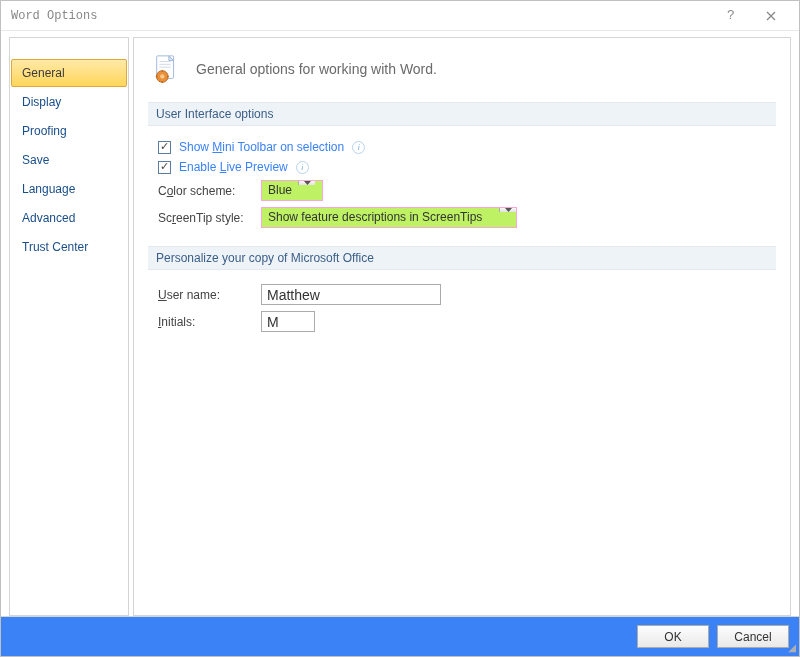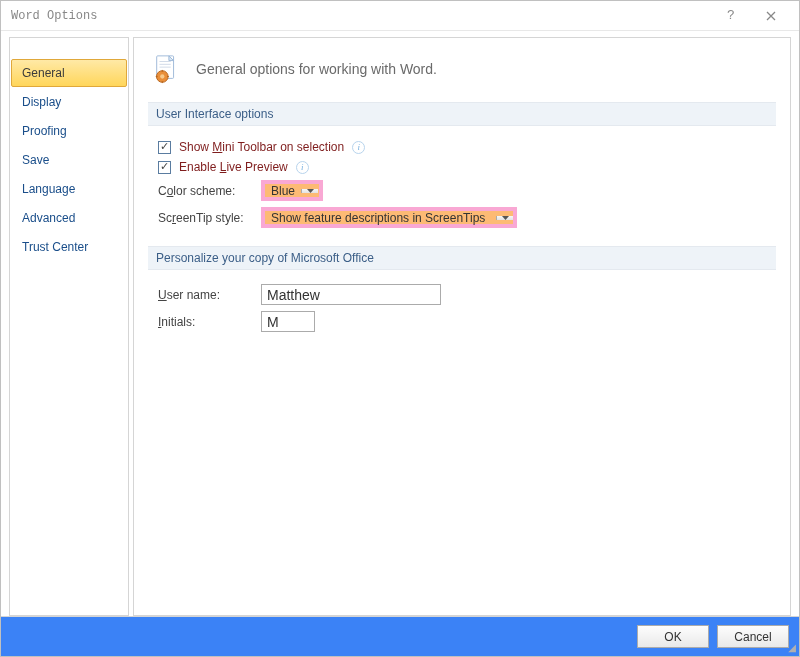--- a/index.html
+++ b/index.html
@@ -108,34 +108,34 @@
     font-size: 10px;
     line-height: 1;
   }
   .checkbox.checked::after {
     content: "✓";
     color: #444;
     font-size: 11px;
     position: relative;
     top: -1px;
   }
-  .label { color: #7f1d1d; }
+  .label { color: #3b82f6; }
   .info-badge {
     width: 13px; height: 13px; border-radius: 50%;
     border: 1px solid #b8d4ed;
     color: #7bb1df; font-size: 9px; font-style: italic;
     display: inline-flex; align-items: center; justify-content: center;
     font-family: Georgia, serif;
   }
   .form-label { width: 95px; text-align: left; color: #444; }
   .form-label.short { width: 95px; }
   .dropdown {
-    display: inline-flex; align-items: center;
-    border: 4px solid #f9a8d4;
-    background: #fdba74;
+    display: inline-flex; align-items: flex-start;
+    border: 1px solid #f9a8d4;
+    background: #bef264;
     height: 21px;
   }
   .dropdown .dd-text {
     padding: 2px 6px; display: flex; align-items: center;
     color: #333; font-size: 12px;
   }
   .dropdown .dd-btn {
     width: 17px; background: linear-gradient(#f7f7f7,#e2e2e2);
     border-left: 1px solid #ababab;
     display: flex; align-items: center; justify-content: center;

